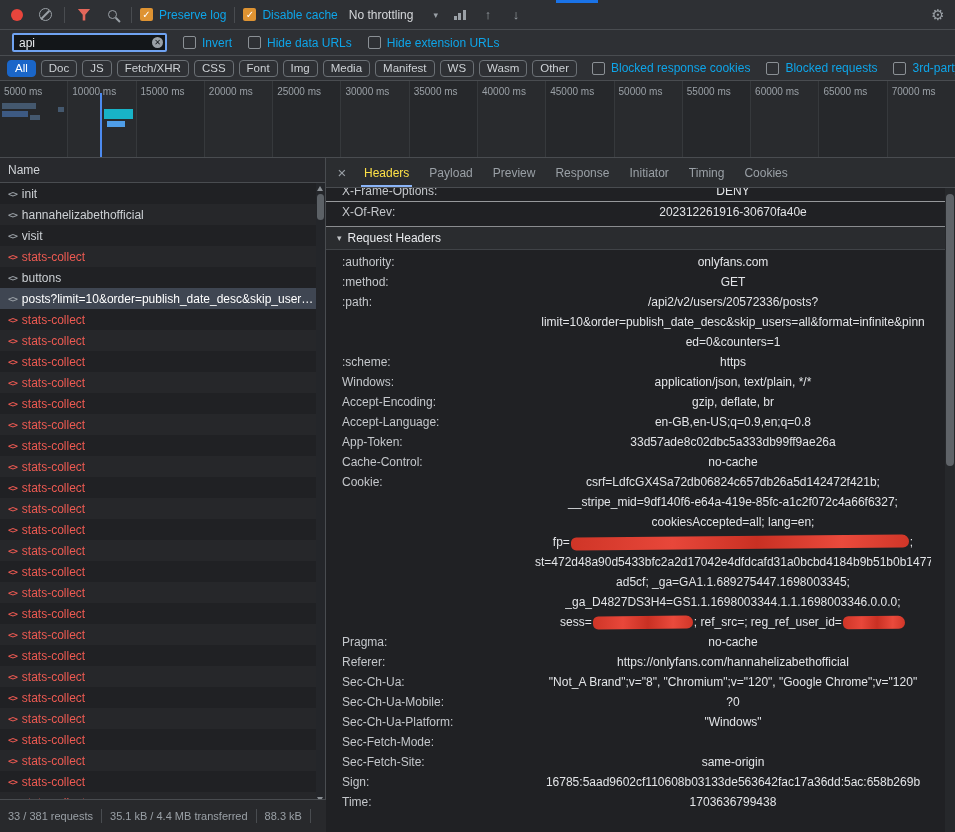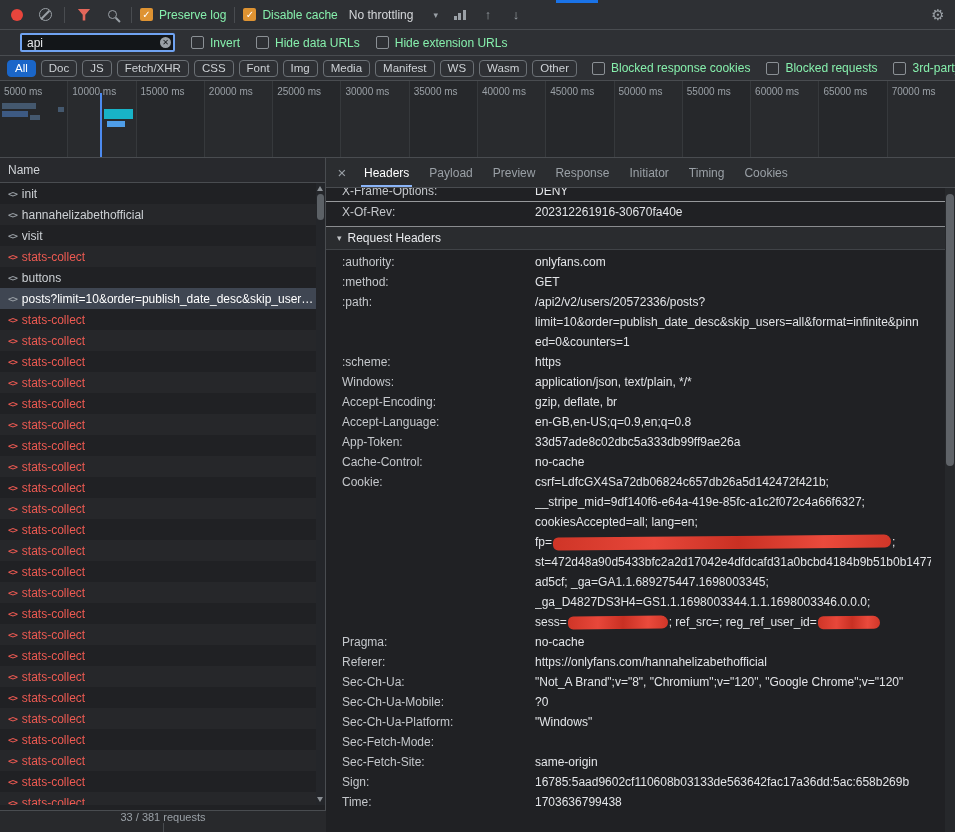--- a/index.html
+++ b/index.html
@@ -20,34 +20,34 @@
   .funnel{width:13px;height:12px;background:#e3665a;
     clip-path:polygon(0 0,100% 0,60% 52%,60% 100%,40% 100%,40% 52%);}
   .mag{width:9px;height:9px;border:1.5px solid #9aa0a6;border-radius:50%;position:relative;}
   .mag::after{content:"";position:absolute;width:6px;height:1.5px;background:#9aa0a6;
     transform:rotate(45deg);right:-5px;bottom:-2px;}
   .cb-wrap{display:inline-flex;align-items:center;gap:6px;cursor:pointer;flex:none;}
   .checkbox{width:13px;height:13px;border-radius:2px;display:inline-flex;align-items:center;
     justify-content:center;flex:none;}
   .checkbox.checked{background:#de9332;color:#fff;font-size:10px;font-weight:bold;line-height:13px;}
   .checkbox.unchecked{border:1.5px solid #8b9095;background:transparent;}
-  .cb-label{color:#86efac;font-size:12px;white-space:nowrap;}
+  .cb-label{color:#0ea5e9;font-size:12px;white-space:nowrap;}
   .throttle{display:flex;align-items:center;gap:20px;color:#d5d7da;padding:2px 5px;cursor:pointer;flex:none;}
   .caret{font-size:9px;color:#9aa0a6;}
   .signal{display:inline-flex;align-items:flex-end;gap:1.5px;height:11px;}
   .signal i{width:3px;background:#9aa0a6;display:block;}
   .signal i:nth-child(1){height:4px;}.signal i:nth-child(2){height:7px;}.signal i:nth-child(3){height:10px;}
   .glyph{font-size:13px;color:#9aa0a6;line-height:1;}
   .gear{font-size:15px;}
   .flex-spacer{flex:1;}
   .top-progress{position:absolute;left:556px;top:0;width:42px;height:3px;background:#1a73e8;}
 
   
   .filterbar{position:absolute;left:0;top:30px;width:100%;height:26px;background:#2e3034;
-    border-bottom:1px solid #494c50;display:flex;align-items:center;gap:16px;padding:0 20px;}
+    border-bottom:1px solid #494c50;display:flex;align-items:center;gap:16px;padding:0 12px;}
   .filter-wrap{position:relative;display:inline-flex;align-items:center;flex:none;}
   .filter-input{width:155px;height:19px;background:#131619;border:2px solid #70a3f2;border-radius:2px;
     color:#e8eaed;font-size:12px;padding:0 18px 0 5px;outline:none;
     font-family:"Liberation Sans","DejaVu Sans",sans-serif;}
   .clear-badge{position:absolute;right:4px;width:11px;height:11px;border-radius:50%;background:#9aa0a6;
     color:#131619;font-size:8px;display:flex;align-items:center;justify-content:center;cursor:pointer;}
 
   
   .chipsbar{position:absolute;left:0;top:56px;width:100%;height:25px;background:#2e3034;
     border-bottom:1px solid #494c50;display:flex;align-items:center;gap:5px;padding:0 7px;}
@@ -84,47 +84,47 @@
   .req-row.error .req-icon{color:#ed5a52;}
   .req-name{overflow:hidden;text-overflow:ellipsis;}
 
   .vscroll{position:absolute;right:0;top:25px;bottom:27px;width:9px;background:#24262a;}
   .arr{position:absolute;left:1px;width:0;height:0;border-left:3.5px solid transparent;
     border-right:3.5px solid transparent;cursor:pointer;}
   .arr.up{top:3px;border-bottom:5px solid #8a8f94;}
   .arr.down{bottom:3px;border-top:5px solid #8a8f94;}
   .vthumb{position:absolute;left:1px;top:11px;width:7px;height:26px;background:#5c6166;border-radius:4px;cursor:grab;}
 
-  .statusbar{position:absolute;left:0;bottom:0;width:326px;height:22px;background:#28292c;
-    border-top:1px solid #494c50;display:flex;align-items:center;font-size:11px;color:#9aa0a6;flex-direction:column;}
+  .statusbar{position:absolute;left:0;bottom:0;width:326px;height:33px;background:#28292c;
+    border-top:1px solid #494c50;display:flex;align-items:center;font-size:11px;color:#9aa0a6;}
   .status-item{padding:0 8px;white-space:nowrap;}
   .status-sep{width:1px;height:14px;background:#494c50;flex:none;}
 
   
   .details{position:absolute;left:326px;top:0;right:0;bottom:0;background:#202124;
     display:flex;flex-direction:column;}
   .tabs{height:30px;background:#2b2d30;border-bottom:1px solid #494c50;display:flex;
     align-items:center;padding:0 4px;flex:none;}
   .tab-close{width:24px;text-align:center;color:#9aa0a6;font-size:15px;cursor:pointer;flex:none;}
   #tabs{display:flex;align-items:center;height:100%;}
   .tab{padding:0 10px;height:100%;display:flex;align-items:center;color:#9aa0a6;font-size:12px;
     position:relative;cursor:pointer;white-space:nowrap;}
-  .tab.active{color:#ffffff;}
+  .tab.active{color:#fde047;}
   .tab.active::after{content:"";position:absolute;left:7px;right:7px;bottom:0;height:2px;background:#8ab4f8;}
 
   .details-body{flex:1;position:relative;overflow:hidden;}
   .toprows{overflow:hidden;padding-bottom:4px;}
   .toprows .hrow:first-child{margin-top:-7px;border-bottom:1px solid #97999c;}
   .section-head{height:24px;background:#2a2c2f;border-top:1px solid #8a8c8f;border-bottom:1px solid #404347;
     display:flex;align-items:center;gap:6px;padding-left:11px;color:#e8eaed;font-size:12px;cursor:pointer;}
   .disclosure{font-size:9px;color:#c0c3c6;}
   #hlist{padding-top:2px;}
   .hrow{display:flex;line-height:20px;font-size:12px;}
   .hname{flex:0 0 209px;padding-left:16px;color:#c4c7cb;white-space:nowrap;overflow:hidden;}
-  .hval{flex:1;color:#e3e5e8;padding-right:24px;min-width:0;}
+  .hval{flex:1;color:#e3e5e8;padding-right:24px;min-width:0;text-align:center;}
   .hline{white-space:nowrap;overflow:hidden;}
   .scribble{display:inline-block;height:13px;margin:0 1px;margin-bottom:-3px;border-radius:6px 8px 7px 6px;
     background:linear-gradient(92deg,#cf3527,#e8473a 30%,#c93023 55%,#ea4a3c 80%,#d03628);
     transform:rotate(-.5deg);}
   .rscroll{position:absolute;right:0;top:0;bottom:0;width:10px;background:#26282b;}
   .rthumb{position:absolute;left:1px;top:6px;width:8px;height:272px;background:#5f6368;border-radius:4px;cursor:grab;}
 </style>
 </head>
 <body>
 

